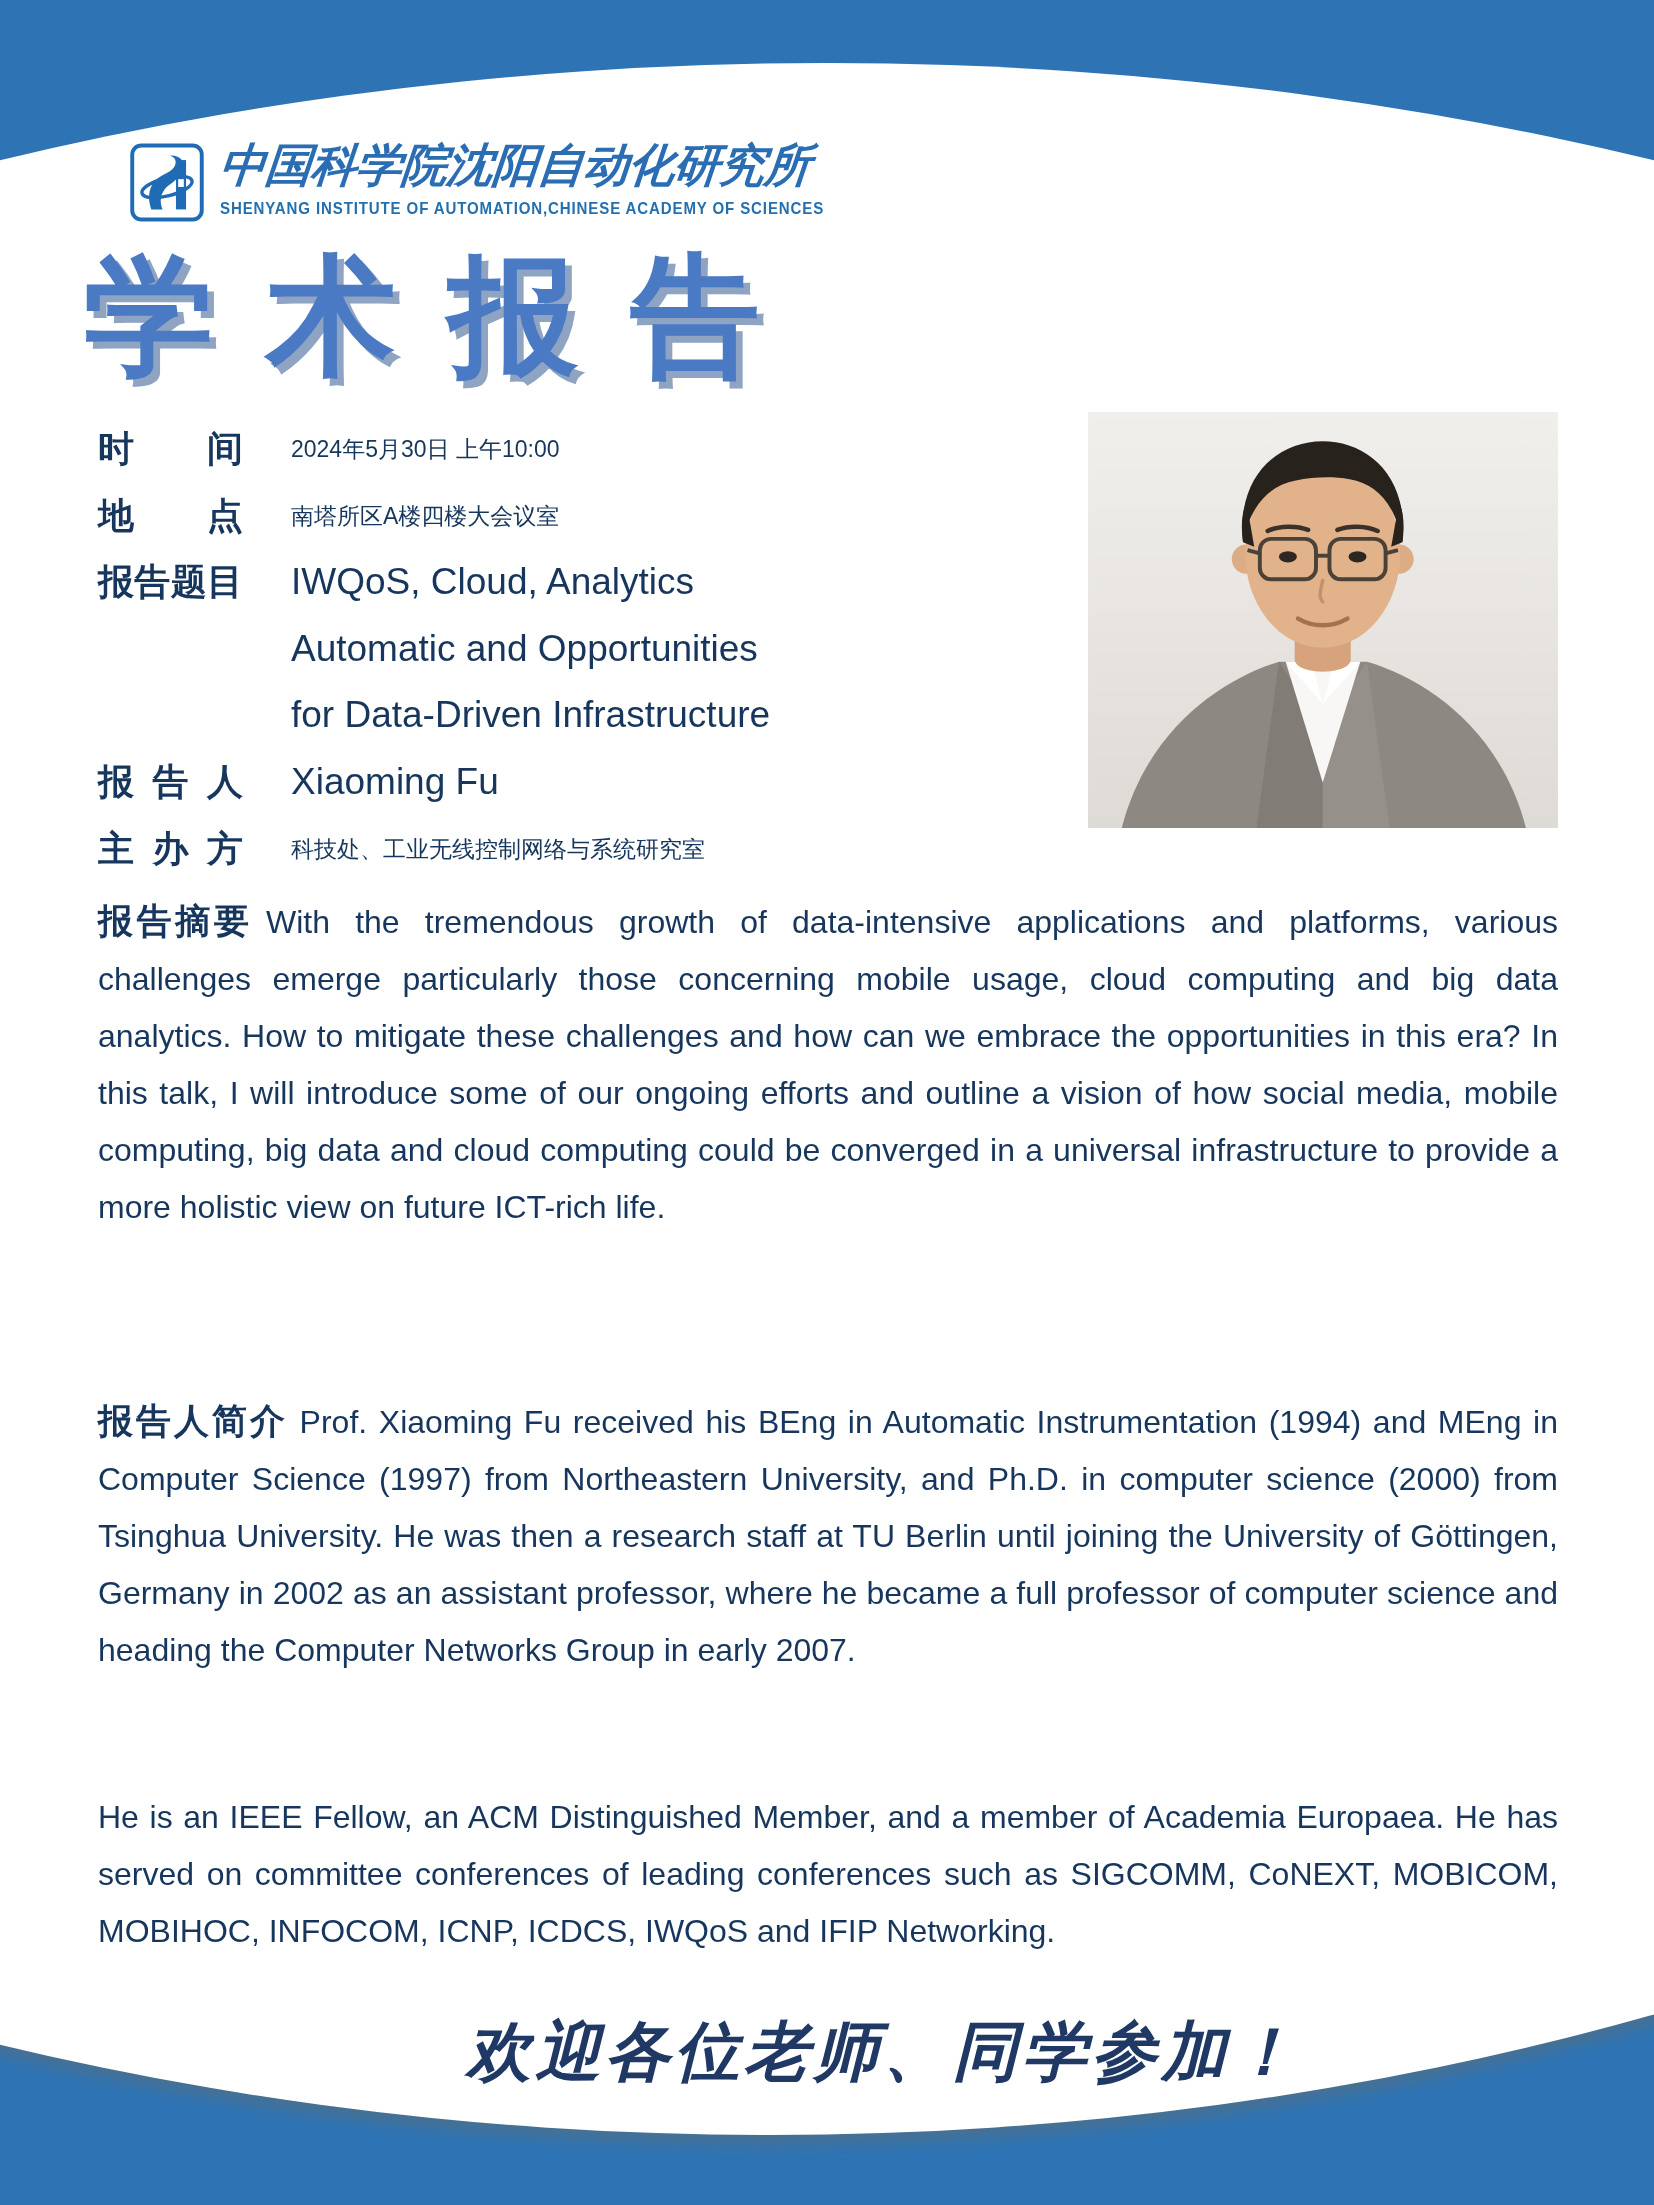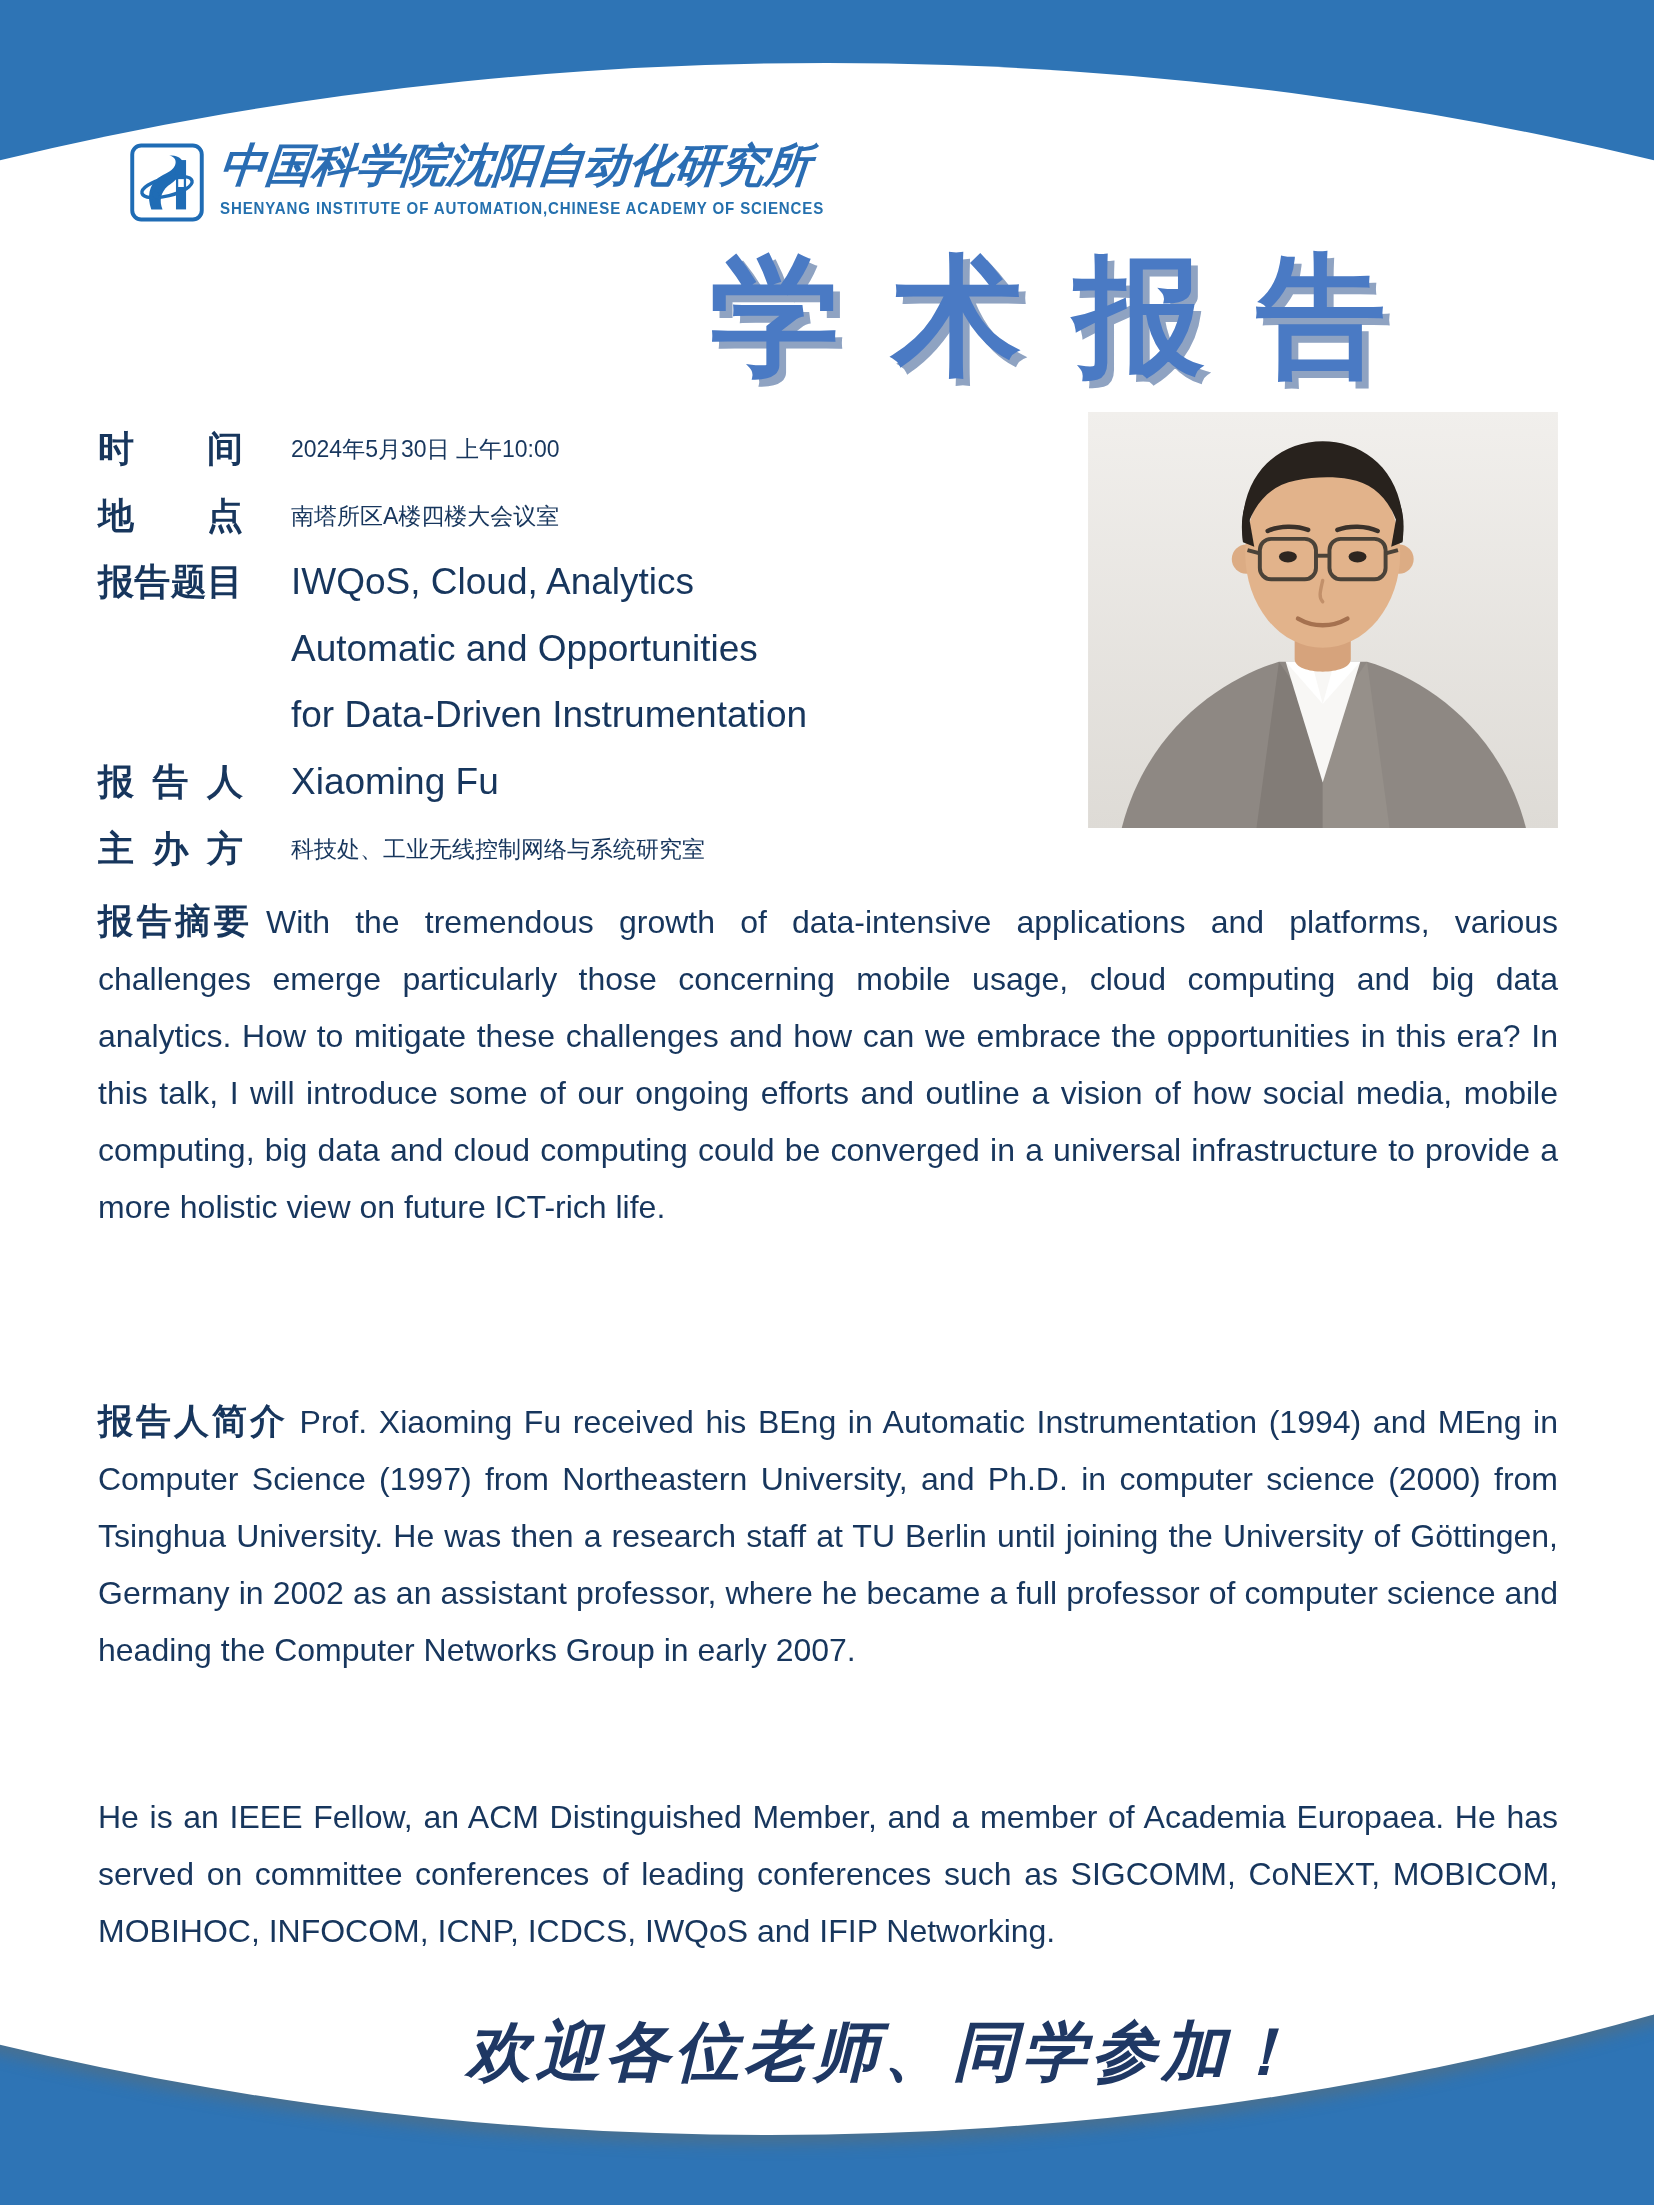--- a/index.html
+++ b/index.html
@@ -25,21 +25,21 @@
     font-family:"DejaVu Serif","Liberation Serif",serif;font-style:italic;font-weight:bold;
     font-size:46px;line-height:54px;color:#2A6DB3;letter-spacing:-0.6px;transform:skewX(-5deg);
     white-space:nowrap;
   }
   .logo-en{
     font-size:15.7px;letter-spacing:0.9px;color:#2470AE;margin-top:7.9px;white-space:nowrap;
     font-weight:bold;transform:scaleX(.96);transform-origin:left;
   }
   
   .main-title{
-    position:absolute;top:246px;left:0;width:1438px;text-align:right;
+    position:absolute;top:246px;left:0;width:1438px;text-align:left;padding-left:84px;
     box-sizing:border-box;font-size:130px;font-weight:bold;letter-spacing:52px;line-height:140px;
     color:#4A7AC4;text-shadow:6.7px 7.3px 0 #8FA3C2;white-space:nowrap;
   }
   
   .info{position:absolute;left:98px;top:423px;width:1483px;}
   .row{display:flex;align-items:flex-start;margin-bottom:14.6px;}
   .lbl{
     flex:none;width:145px;margin-right:48px;font-weight:bold;font-size:36px;line-height:52px;
     display:inline-flex;justify-content:space-between;color:#17365D;
   }
@@ -126,21 +126,21 @@
           <span>目</span>
         </span>
       <span class="val-en">IWQoS, Cloud, Analytics</span>
     </div>
     <div class="row">
       <span class="lbl"></span>
       <span class="val-en">Automatic and Opportunities</span>
     </div>
     <div class="row">
       <span class="lbl"></span>
-      <span class="val-en">for Data-Driven Instrumentation</span>
+      <span class="val-en">for Data-Driven Infrastructure</span>
     </div>
     <div class="row">
       <span class="lbl char-spread">
           <span>报</span>
           <span>告</span>
           <span>人</span>
         </span>
       <span class="val-en">Xiaoming Fu</span>
     </div>
     <div class="row">

